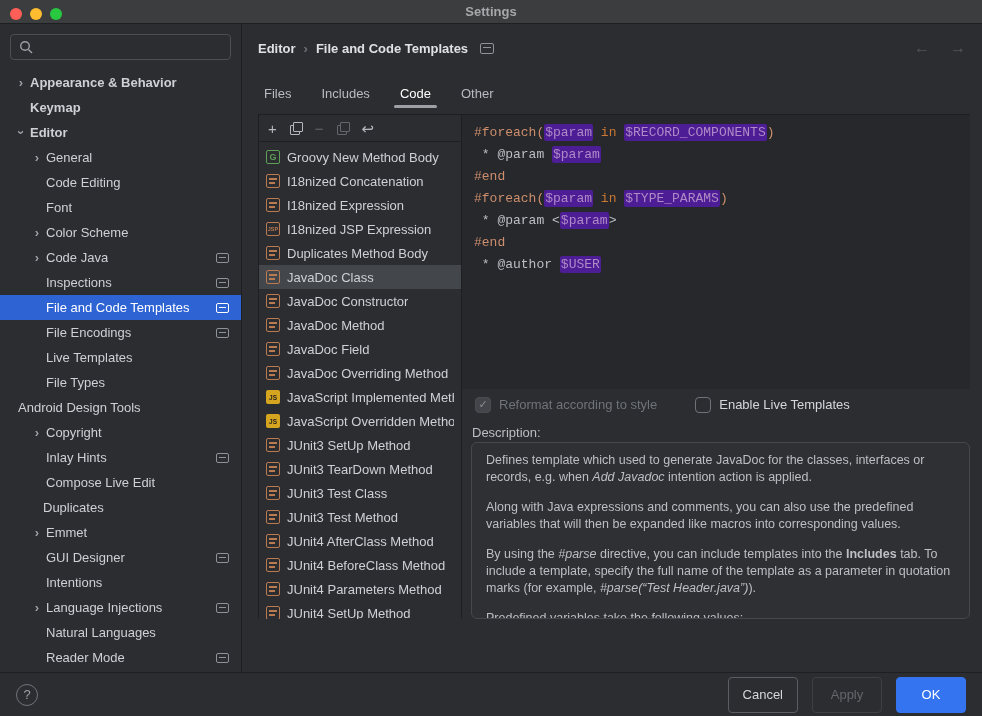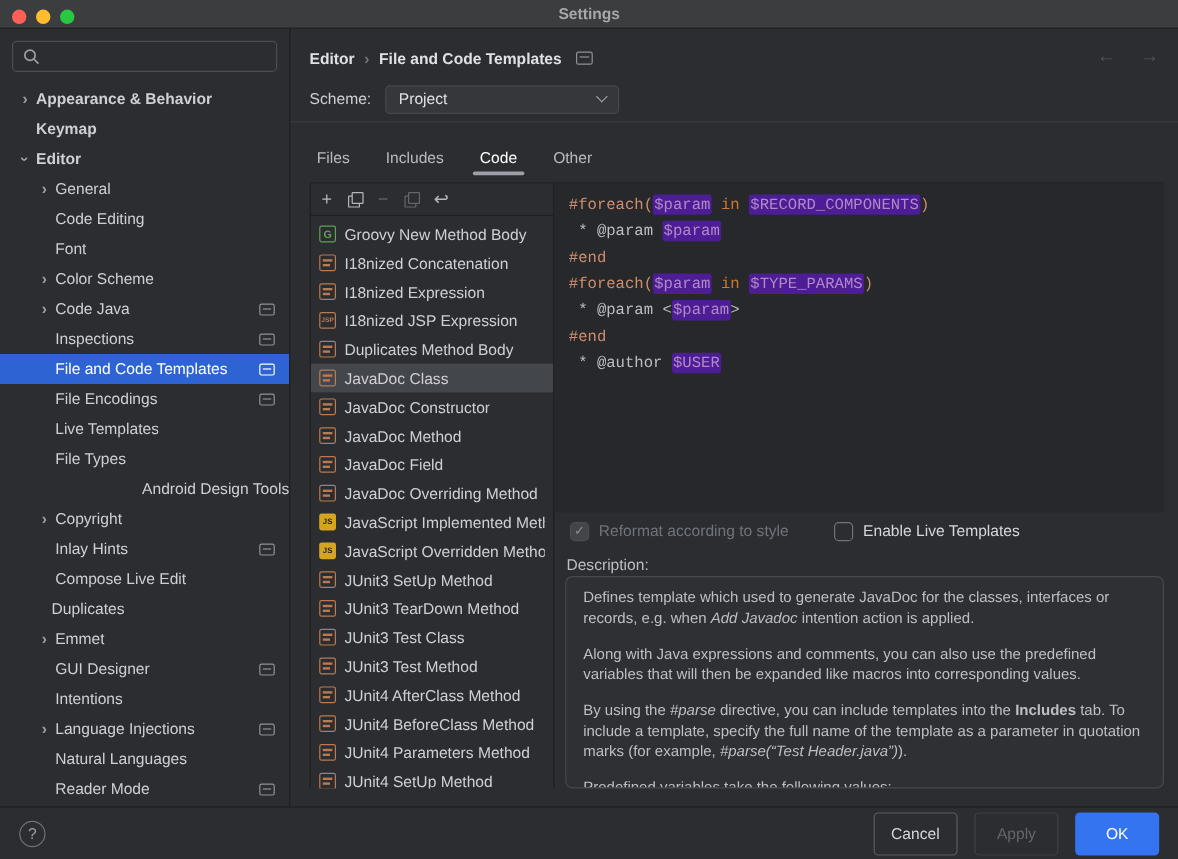--- a/index.html
+++ b/index.html
@@ -206,21 +206,21 @@
             <span class="screen-ic"></span>
           </div>
           <div class="tree-row" style="padding-left: 28px;">
             <span class="chev"></span>
             <span class="tree-label">Live Templates</span>
           </div>
           <div class="tree-row" style="padding-left: 28px;">
             <span class="chev"></span>
             <span class="tree-label">File Types</span>
           </div>
-          <div class="tree-row" style="padding-left: 28px; justify-content: flex-end;">
+          <div class="tree-row" style="">
             <span class="chev"></span>
             <span class="tree-label">Android Design Tools</span>
           </div>
           <div class="tree-row" style="padding-left: 28px;">
             <span class="chev">›</span>
             <span class="tree-label">Copyright</span>
           </div>
           <div class="tree-row" style="padding-left: 28px;">
             <span class="chev"></span>
             <span class="tree-label">Inlay Hints</span>
@@ -269,27 +269,20 @@
         <span class="crumb">Editor</span>
         <span class="crumb-sep">›</span>
         <span class="crumb">File and Code Templates</span>
         <span class="screen-ic"></span>
         <span class="nav-arrows">
           <span>←</span>
           <span>→</span>
         </span>
       </div>
 
-      <div class="scheme-row">
-        <span class="scheme-label">Scheme:</span>
-        <div class="dropdown">
-          <span>Project</span>
-          <span class="dd-chev"></span>
-        </div>
-      </div>
 
       <div class="tabs" id="tabs">
           <span class="tab">Files</span>
           <span class="tab">Includes</span>
           <span class="tab selected">Code</span>
           <span class="tab">Other</span>
         </div>
 
       <div class="panel">
         <div class="list-col">

